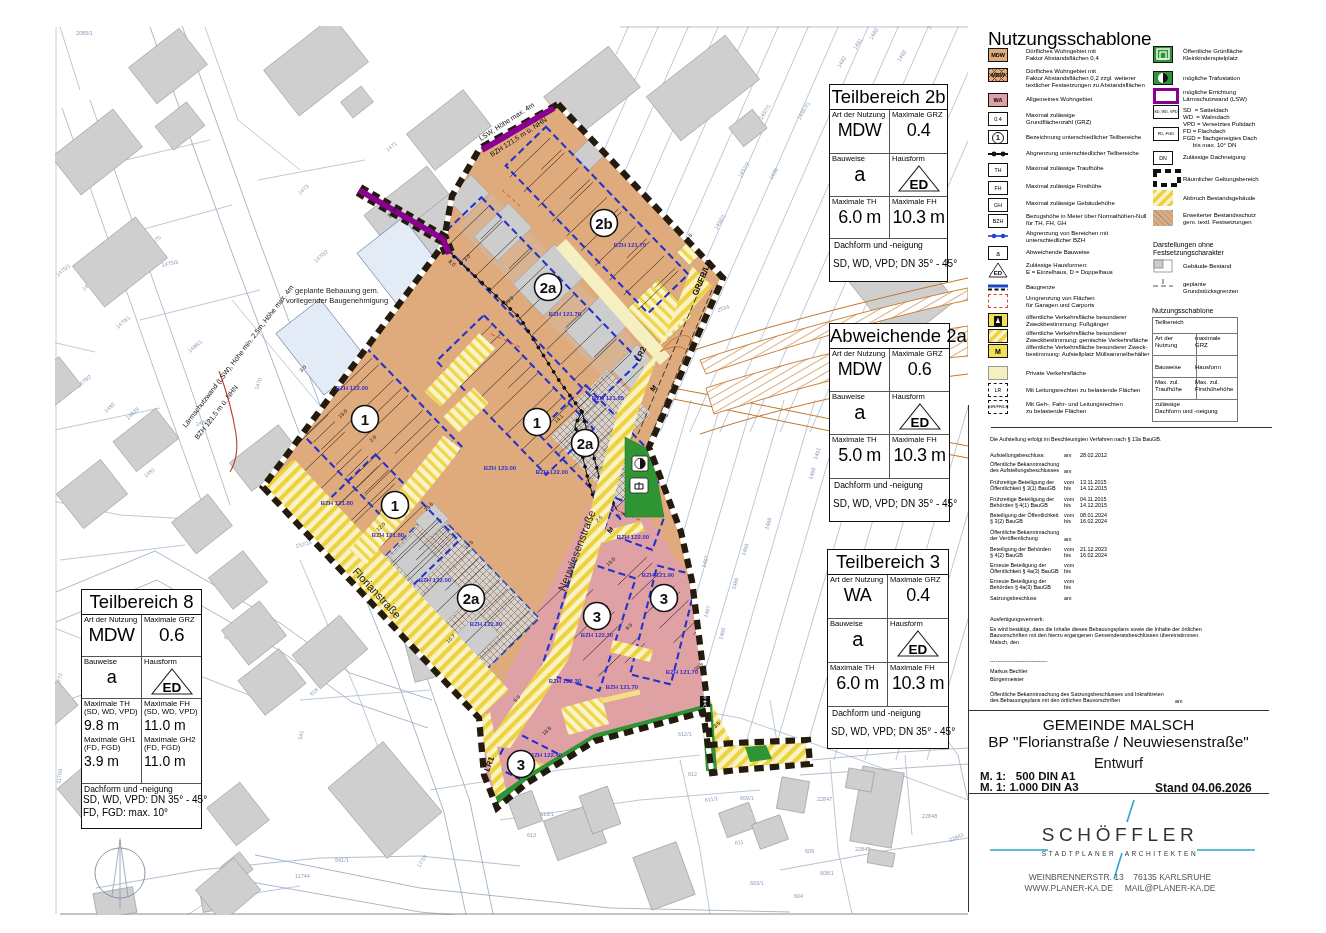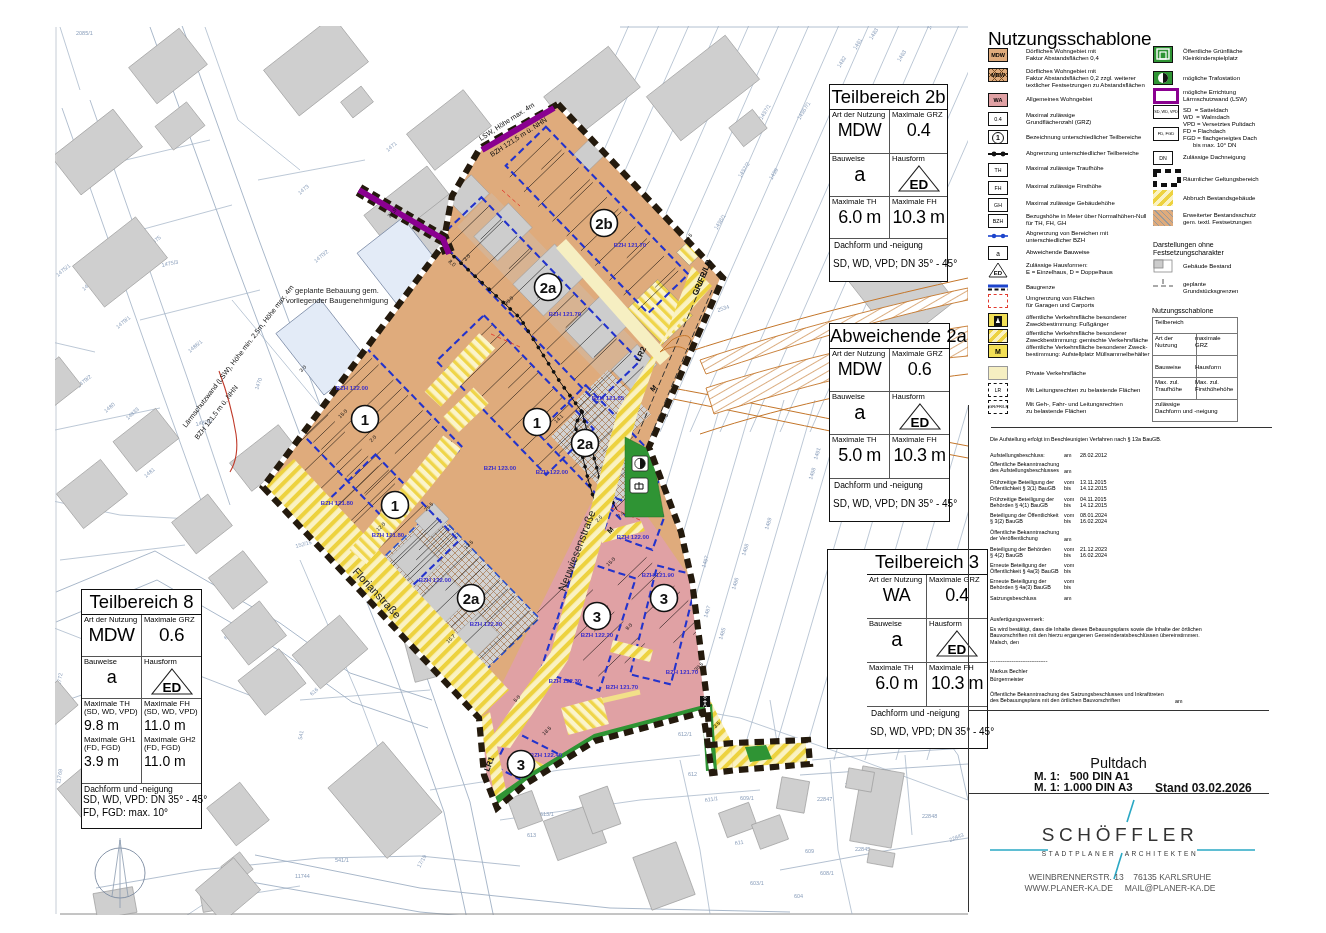--- a/index.html
+++ b/index.html
@@ -630,21 +630,21 @@
         </div>
 </div>
 <div class="row" style="height:42px;">
 <div style="padding:1px 2px;">
           <div class="lab" style="font-size:8.5px;">Dachform und -neigung</div>
           <div style="font-size:10px;text-align:left;padding:9px 1px 0 1px;white-space:nowrap;">SD, WD, VPD; DN 35° - 45°</div>
         </div>
 </div>
 </div>
 
-<div class="tb" style="left:827px;top:549px;width:120px;padding-left:39px;">
+<div class="tb" style="left:827px;top:549px;width:120px;">
 <div class="ttl">Teilbereich 3</div>
 <div class="row" style="height:43px;">
 <div class="cellL" style="width:59px;">
           <div class="lab">Art der Nutzung</div>
           <div class="val" style="font-size:18px;padding-top:0px">WA</div>
         </div>
 <div class="cellR" style="left:60px;right:0;">
           <div class="lab">Maximale GRZ</div>
           <div class="val" style="font-size:18px;padding-top:0px">0.4</div>
         </div>
@@ -905,25 +905,26 @@
 <div class="ptx" style="left:990px;top:616px;">Ausfertigungsvermerk:</div>
 <div class="ptx" style="left:990px;top:626px;width:260px;">Es wird bestätigt, dass die Inhalte dieses Bebauungsplans sowie die Inhalte der örtlichen<br>Bauvorschriften mit den hierzu ergangenen Gemeinderatsbeschlüssen übereinstimmen.<br>Malsch, den</div>
 <div class="ptx" style="left:990px;top:658px;">--------------------------------</div>
 <div class="ptx" style="left:990px;top:668px;">Markus Bechler</div>
 <div class="ptx" style="left:990px;top:676px;">Bürgermeister</div>
 <div class="ptx" style="left:990px;top:691px;width:240px;">Öffentliche Bekanntmachung des Satzungsbeschlusses und Inkrafttreten<br>des Bebauungsplans mit den örtlichen Bauvorschriften</div>
 <div class="ptx" style="left:1175px;top:698px;">am</div>
 
 <div class="abs" style="left:968px;top:710px;width:301px;border-top:1.8px solid #333;"></div>
 
-<div class="abs" style="left:968px;top:755px;width:301px;text-align:center;font-size:14.5px;color:#111;">Pultdach</div>
-
-<div class="abs" style="left:1034px;top:771px;font-size:11.5px;line-height:11px;font-weight:700;color:#111;">M. 1:&nbsp;&nbsp;&nbsp;500 DIN A1<br>M. 1: 1.000 DIN A3</div>
-
-<div class="abs" style="left:1155px;top:781px;font-size:12px;font-weight:700;color:#111;">Stand 03.02.2026</div>
+<div class="abs" style="left:968px;top:716px;width:301px;text-align:center;font-size:15.5px;line-height:17px;color:#111;">GEMEINDE MALSCH<br>BP "Florianstraße / Neuwiesenstraße"</div>
+<div class="abs" style="left:968px;top:755px;width:301px;text-align:center;font-size:14.5px;color:#111;">Entwurf</div>
+
+<div class="abs" style="left:980px;top:771px;font-size:11.5px;line-height:11px;font-weight:700;color:#111;">M. 1:&nbsp;&nbsp;&nbsp;500 DIN A1<br>M. 1: 1.000 DIN A3</div>
+
+<div class="abs" style="left:1155px;top:781px;font-size:12px;font-weight:700;color:#111;">Stand 04.06.2026</div>
 
 <div class="abs" style="left:968px;top:793px;width:301px;border-top:1.6px solid #333;"></div>
 
 <div class="abs" style="left:1010px;top:824px;width:220px;text-align:center;font-size:19px;letter-spacing:4.6px;color:#333;">SCHÖFFLER</div>
 <div class="abs" style="left:1010px;top:850px;width:220px;text-align:center;font-size:6.5px;letter-spacing:2.5px;color:#333;">STADTPLANER&nbsp;&nbsp;ARCHITEKTEN</div>
 <svg class="abs" style="left:968px;top:793px;" width="358" height="120" viewBox="0 0 358 120">
       <line x1="22" y1="57" x2="80" y2="57" stroke="#2AA8C4" stroke-width="1.4"></line>
       <line x1="229" y1="57" x2="287" y2="57" stroke="#2AA8C4" stroke-width="1.4"></line>
       <line x1="166" y1="7" x2="159" y2="29" stroke="#2AA8C4" stroke-width="1.6"></line>
       <line x1="154" y1="60" x2="146" y2="86" stroke="#2AA8C4" stroke-width="1.6"></line>

